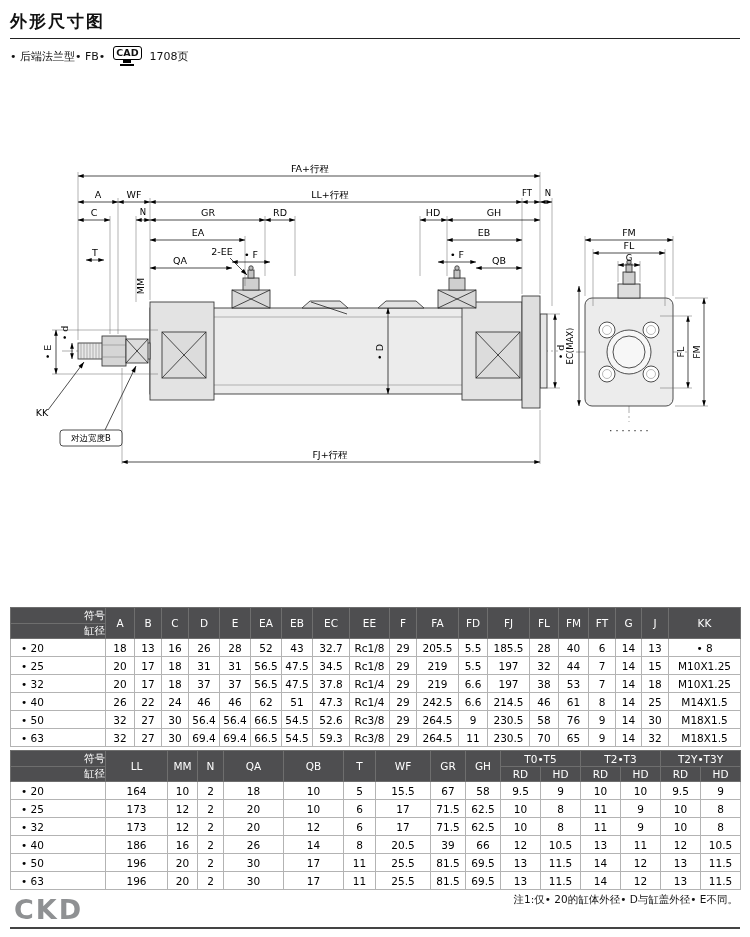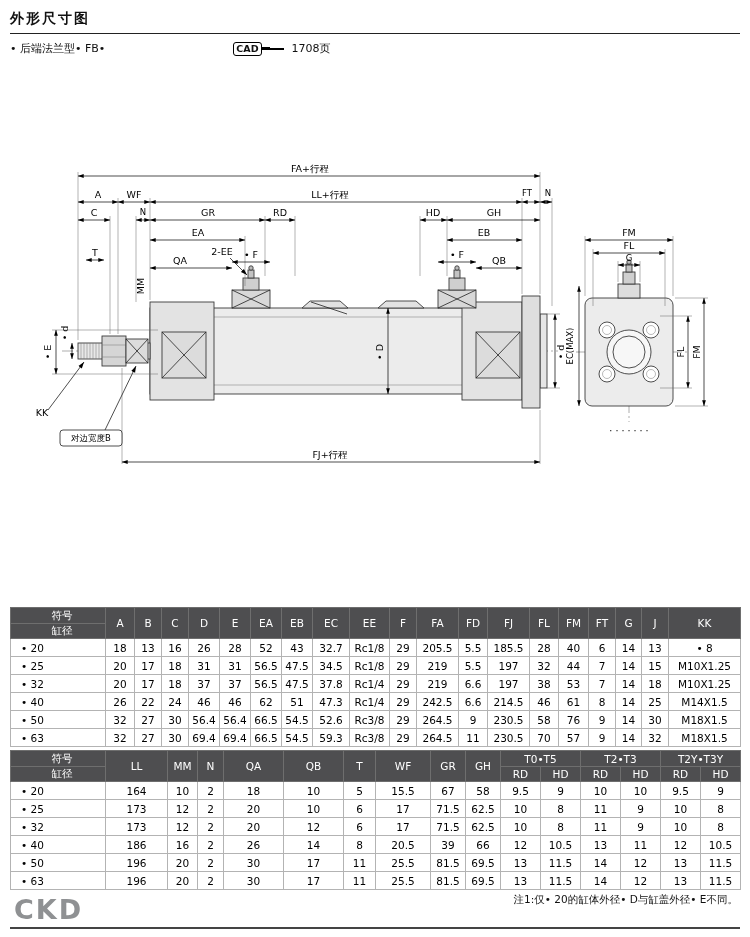--- a/index.html
+++ b/index.html
@@ -2,24 +2,24 @@
 <html><head>
 <meta charset="utf-8">
 <style>
   * { margin:0; padding:0; box-sizing:border-box; }
   html,body { background:#fff; }
   .page { position:relative; width:750px; height:937px; background:#fff; overflow:hidden;
           font-family:"DejaVu Sans", sans-serif; color:#111; }
 
   
   .hdr { position:absolute; top:10px; left:10px; width:730px; }
-  .title { font-size:14px; font-weight:bold; letter-spacing:2px; }
+  .title { font-size:17px; font-weight:bold; letter-spacing:2px; }
   .title-rule { border-bottom:1.5px solid #222; margin-top:5px; width:730px; }
   .subline { margin-top:7px; display:flex; align-items:center; gap:8px; font-size:11px; }
-  .cadwrap { display:inline-flex; align-items:center; margin-left:120px; }
+  .cadwrap { display:inline-flex; flex-direction:column; align-items:center; }
   .cadbox { border:1.6px solid #000; border-radius:3px; font-size:9.5px; font-weight:bold;
             padding:0 2px; line-height:12px; }
   .cadstand { width:8px; height:3px; background:#000; }
   .cadbase { width:14px; height:2px; background:#000; margin-top:1px; }
 
   
   .drawing { position:absolute; top:156px; left:10px; width:730px; height:320px; }
   .ln   { stroke:#222; stroke-width:0.8; fill:none; }
   .part { stroke:#3a3a3a; stroke-width:0.9; }
   .thin { stroke:#777; stroke-width:0.5; fill:none; }
@@ -30,21 +30,21 @@
   .small { font-size:8.5px; }
 
   
   .tables { position:absolute; top:607px; left:10px; width:730px; }
   .dim-table { border-collapse:collapse; table-layout:fixed; width:730px;
                font-size:10.5px; border:1px solid #555; }
   .dim-table th { background:#4e4e50; color:#fff; font-weight:normal;
                   border:1px solid #6e6e6e; padding:0; height:16px; overflow:hidden;
                   text-align:center; }
   .dim-table thead tr:nth-child(2) th { height:14px;margin-left:12px; }
-  .dim-table th.corner { text-align:center; padding-left:8px; }
+  .dim-table th.corner { text-align:right; padding-left:8px; }
   .dim-table td { border:1px solid #b3b3b3; text-align:center; height:18px; padding:0;
                   color:#000; background:#fff; overflow:hidden; }
   .dim-table td.rowhead { text-align:left; padding-left:10px; }
   .t2 { margin-top:3px; }
 
   
   .note { position:absolute; top:893px; right:12px; font-size:10.5px; }
   .logo { position:absolute; top:894px; left:14px; font-size:27px; font-weight:bold;
           color:#8f9193; letter-spacing:2px; }
   .bottom-rule { position:absolute; top:927px; left:10px; width:730px; border-top:2px solid #444; }
@@ -460,21 +460,21 @@
             <td>69.4</td>
             <td>66.5</td>
             <td>54.5</td>
             <td>59.3</td>
             <td>Rc3/8</td>
             <td>29</td>
             <td>264.5</td>
             <td>11</td>
             <td>230.5</td>
             <td>70</td>
-            <td>57</td>
+            <td>65</td>
             <td>9</td>
             <td>14</td>
             <td>32</td>
             <td>M18X1.5</td>
           </tr>
         </tbody>
     </table>
 
     <table class="dim-table t2">
       <colgroup>

